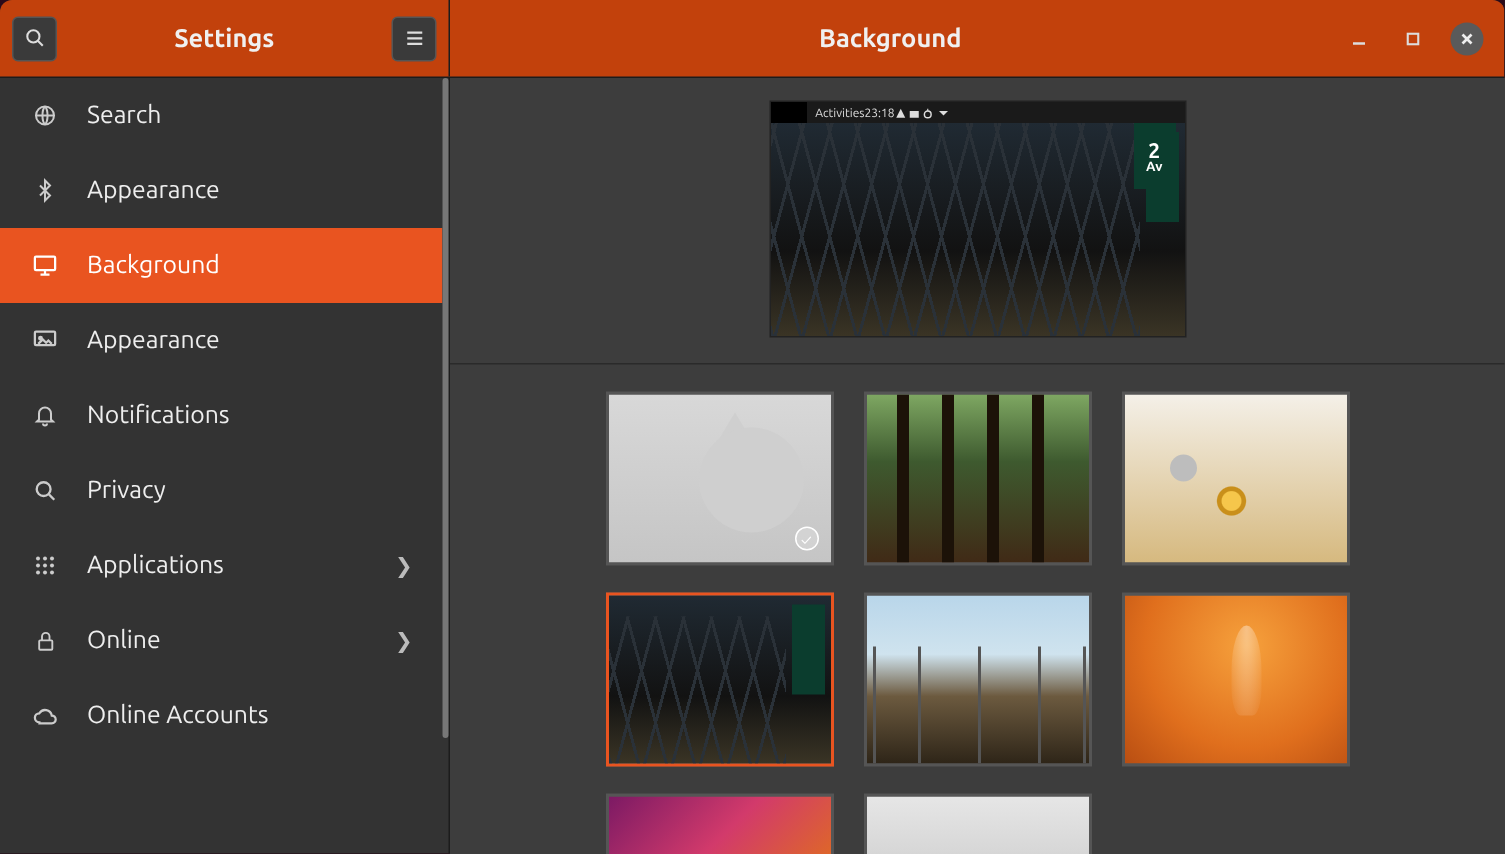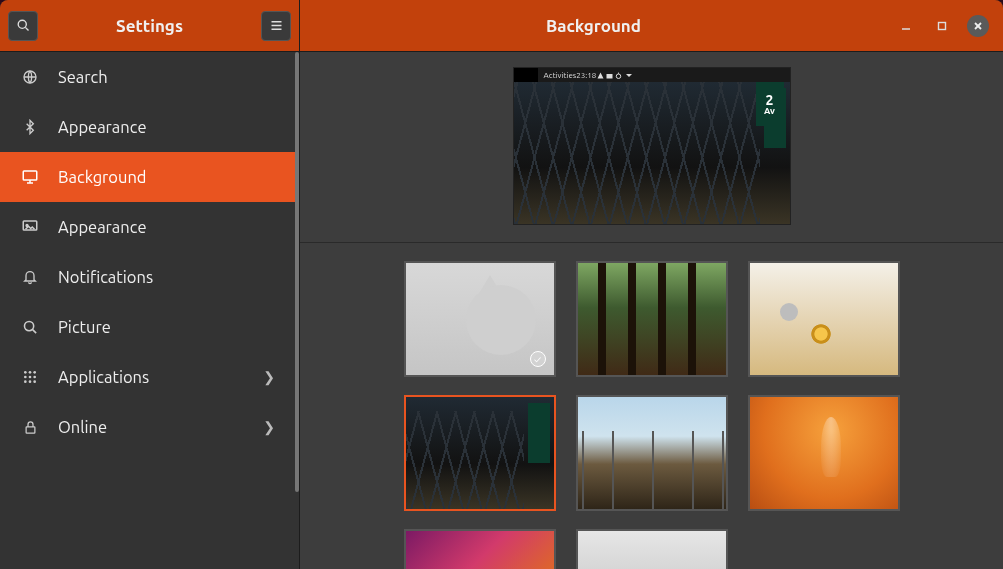--- a/index.html
+++ b/index.html
@@ -175,21 +175,21 @@
           <span>Notifications</span>
         </div>
 
         <div class="sidebar-item">
           <span class="icon">
               <svg width="17" height="17" viewBox="0 0 24 24" fill="none" stroke="#ccc" stroke-width="2.2">
                 <circle cx="10" cy="10" r="6.5"></circle>
                 <line x1="20" y1="20" x2="15" y2="15"></line>
               </svg>
             </span>
-          <span>Picture</span>
+          <span>Privacy</span>
         </div>
 
         <div class="sidebar-item">
           <span class="icon">
               <svg width="16" height="16" viewBox="0 0 24 24" fill="#ccc">
                 <circle cx="5" cy="5" r="2"></circle>
                 <circle cx="12" cy="5" r="2"></circle>
                 <circle cx="19" cy="5" r="2"></circle>
                 <circle cx="5" cy="12" r="2"></circle>
                 <circle cx="12" cy="12" r="2"></circle>
@@ -207,20 +207,28 @@
           <span class="icon">
               <svg width="15" height="17" viewBox="0 0 24 24" fill="none" stroke="#ccc" stroke-width="2">
                 <rect x="5" y="11" width="14" height="10" rx="1"></rect>
                 <path d="M8 11V7a4 4 0 118 0v4"></path>
               </svg>
             </span>
           <span>Online</span>
           <span class="chevron">❯</span>
         </div>
 
+        <div class="sidebar-item">
+          <span class="icon">
+              <svg width="18" height="14" viewBox="0 0 24 16" fill="none" stroke="#ccc" stroke-width="2">
+                <path d="M7 14a4 4 0 110-8 6 6 0 0111 2 3.5 3.5 0 010 7H7z"></path>
+              </svg>
+            </span>
+          <span>Online Accounts</span>
+        </div>
 
       </div>
       <div class="scrollbar-track">
         <div class="scrollbar-thumb"></div>
       </div>
     </div>
 
     <div class="content">
 
       <div class="preview-row">

